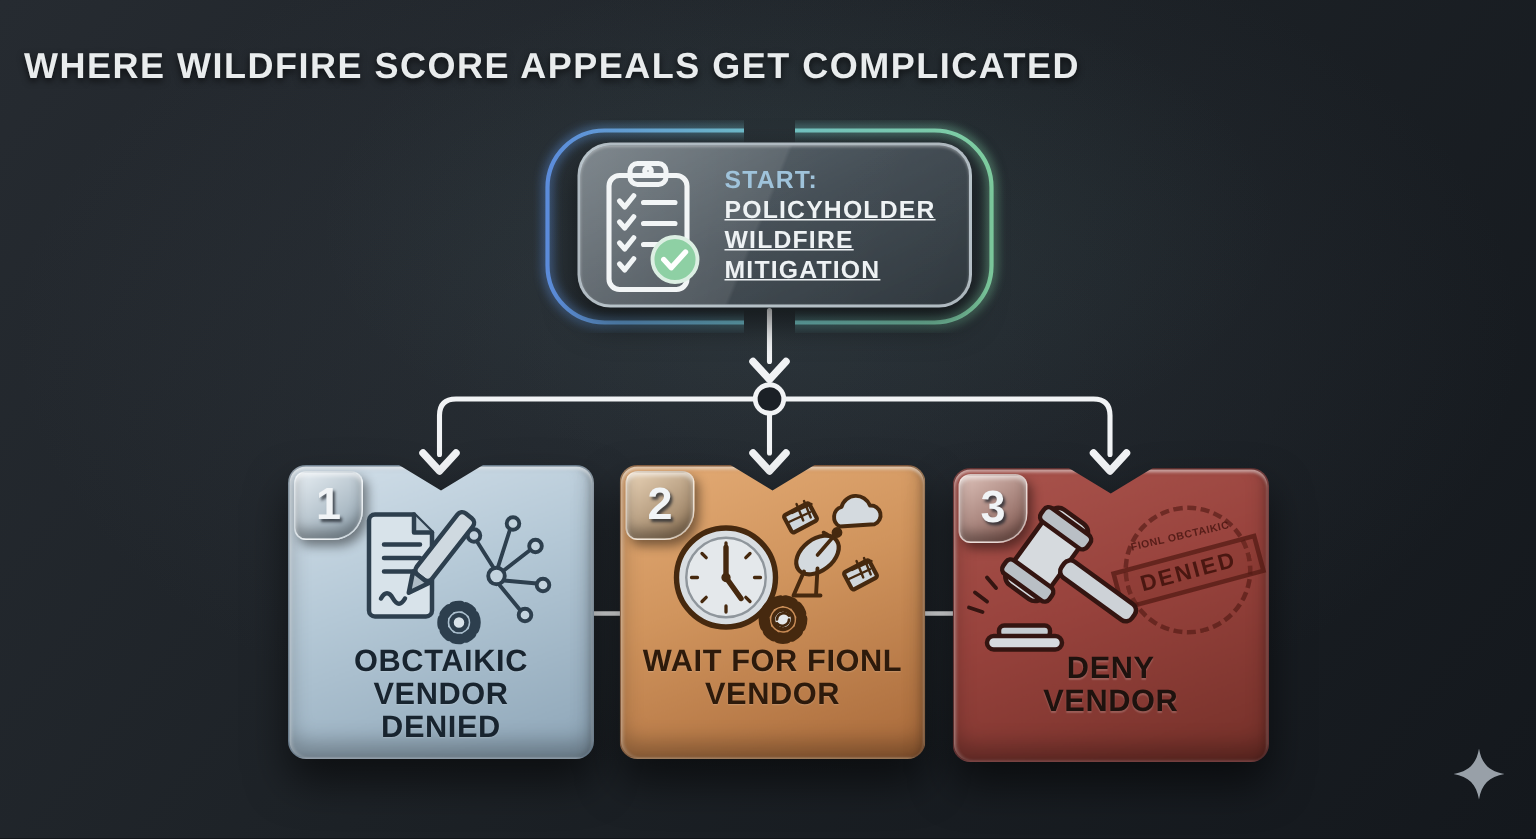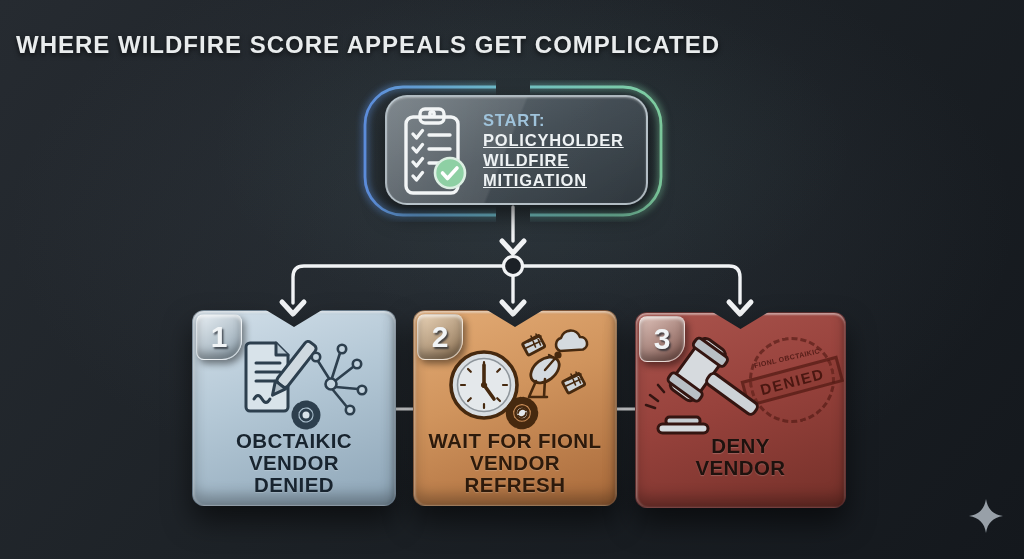--- a/index.html
+++ b/index.html
@@ -251,21 +251,20 @@
           <g>
             <circle cx="90" cy="88" r="12.5" stroke-width="7.5" stroke-dasharray="5 3.6" fill="none"></circle>
             <circle cx="90" cy="88" r="6.5" stroke-width="2.6" fill="#e4e8eb"></circle>
             <path d="M86,88 a4.5,4.5 0 0 1 8,-2.5 M94,88 a4.5,4.5 0 0 1 -8,2.5" stroke-width="1.8"></path>
           </g>
         </g>
       </svg>
       <div class="box-label">
         <div>WAIT FOR FIONL</div>
         <div>VENDOR</div>
-        <div>REFRESH</div>
       </div>
     </div>
   </div>
 
   <div class="box-wrap bw3 b3">
     <div class="box">
       <div class="badge">
         <span>3</span>
       </div>
       <div class="stamp">

